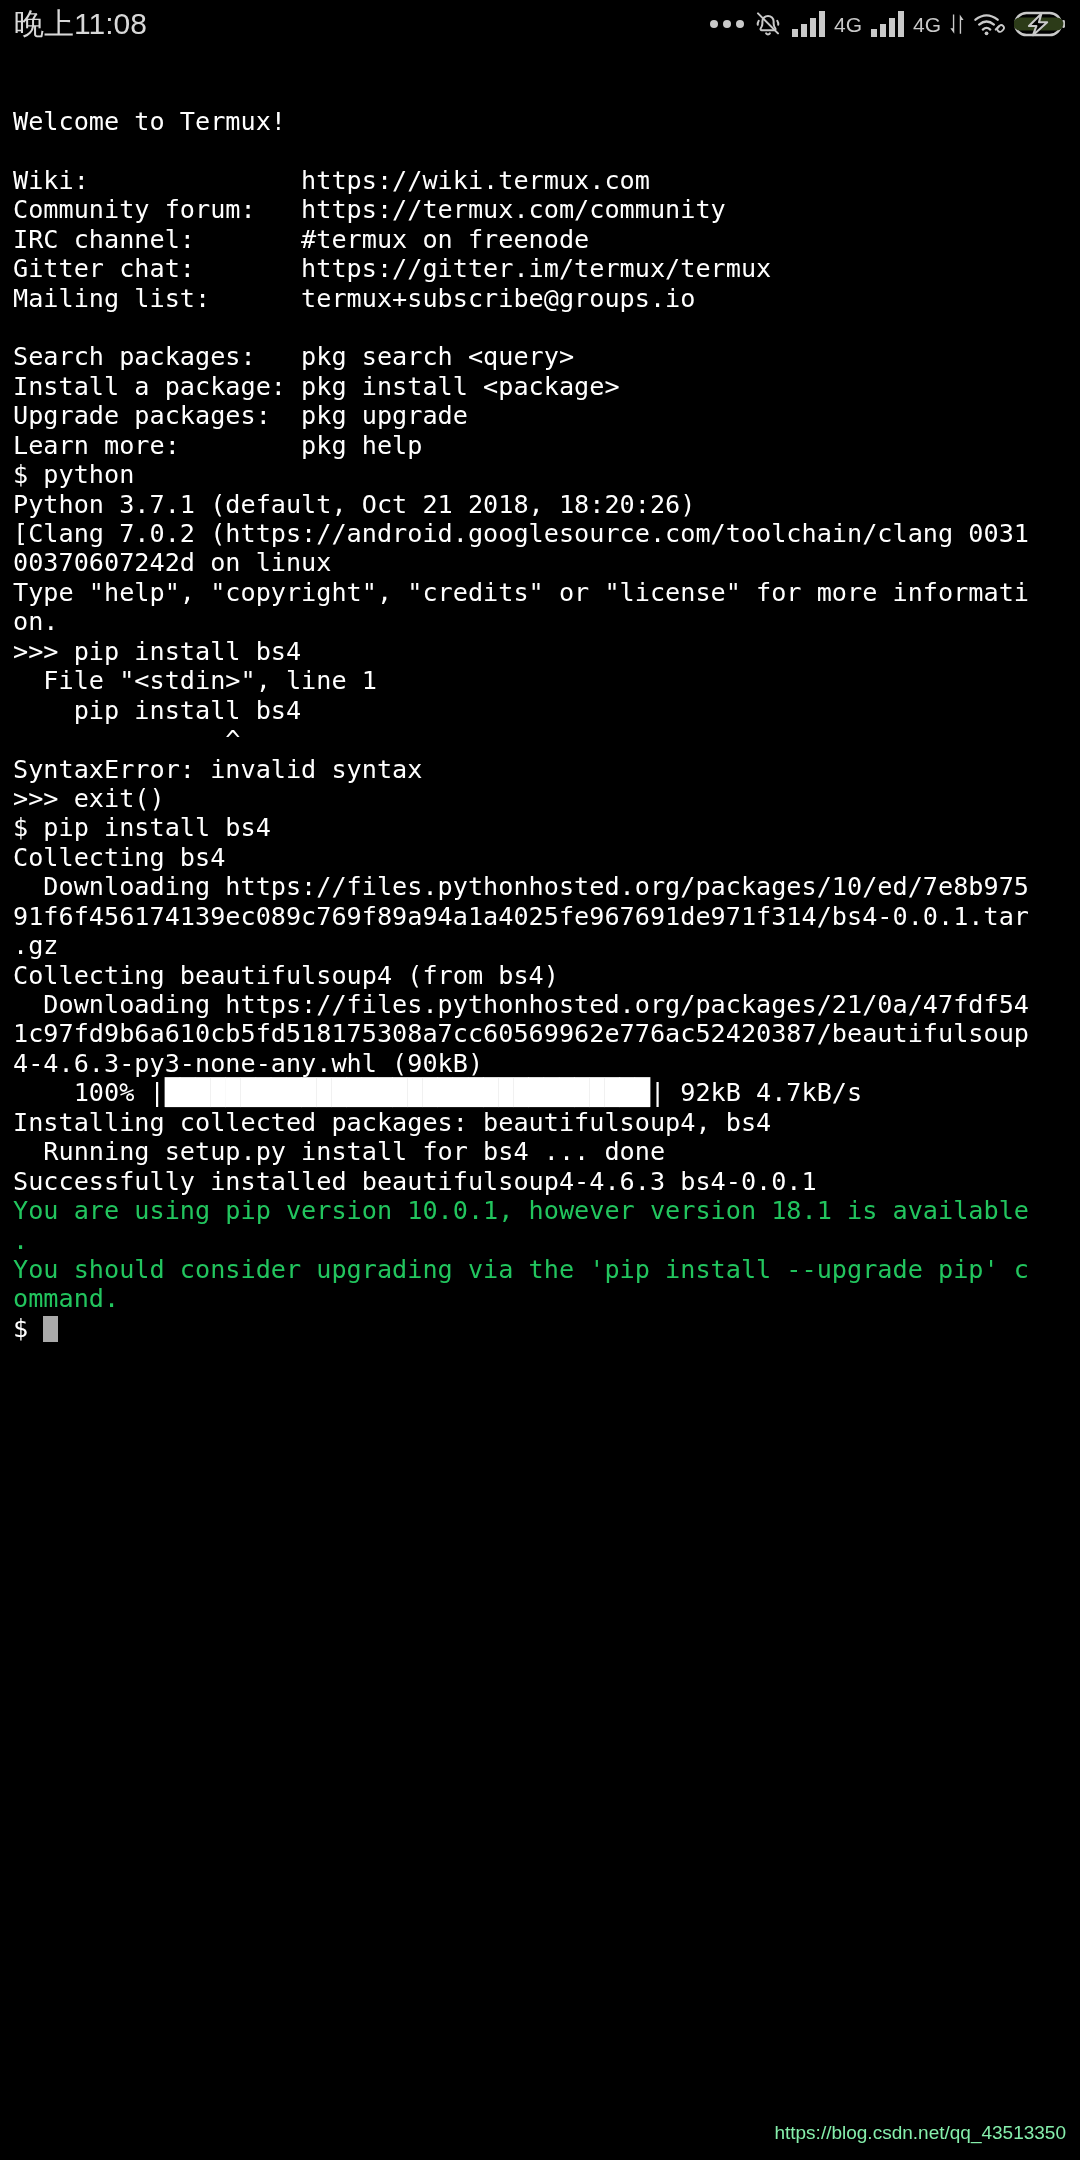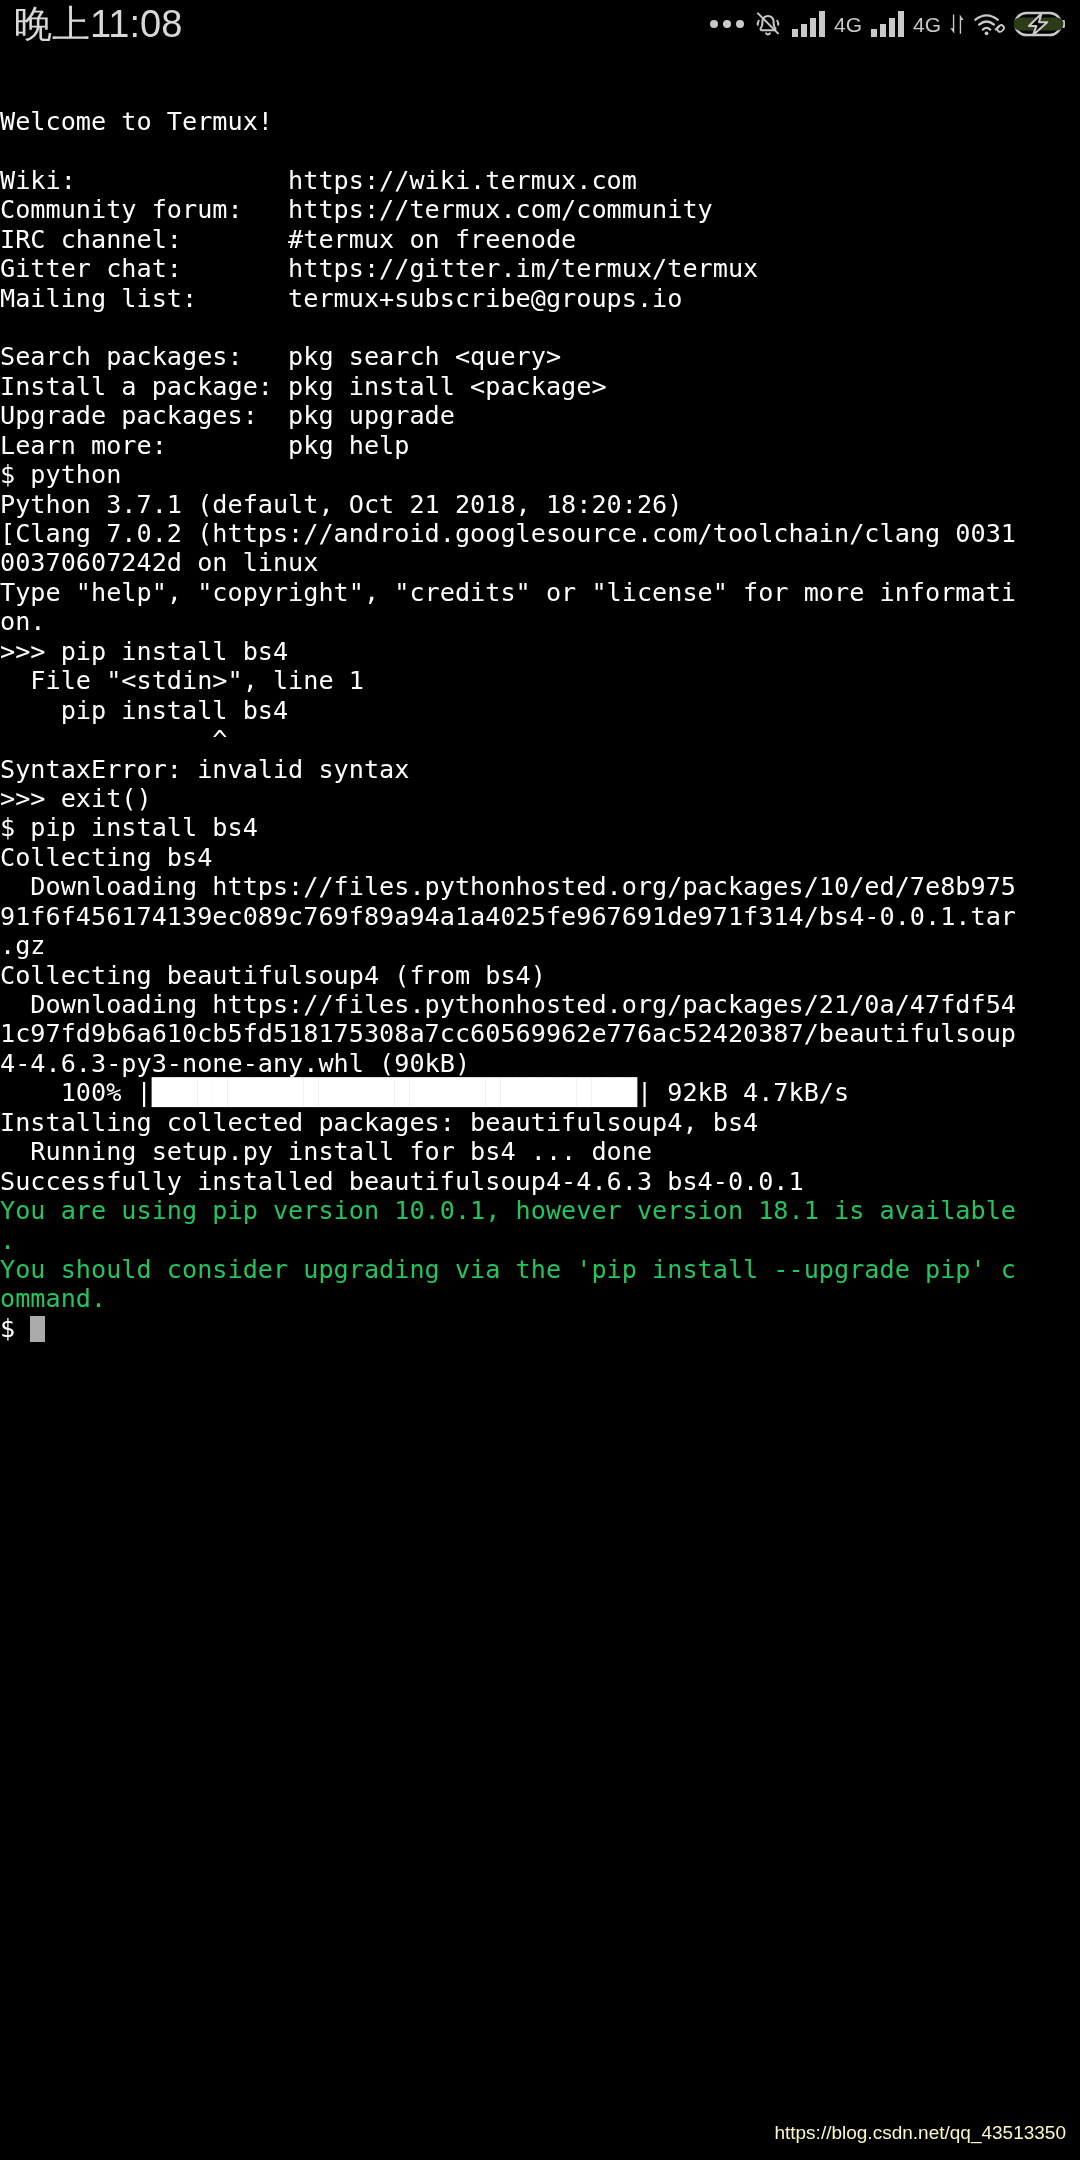--- a/index.html
+++ b/index.html
@@ -25,21 +25,21 @@
     background: #000000;
     display: flex;
     align-items: center;
     justify-content: space-between;
     padding: 0 14px;
     box-sizing: border-box;
   }
   #status-clock {
     color: #d8d8d8;
     font-family: "Liberation Sans", "DejaVu Sans", sans-serif;
-    font-size: 38px;
+    font-size: 30px;
     letter-spacing: 0px;
     white-space: nowrap;
   }
   #status-icons {
     display: flex;
     align-items: center;
     gap: 9px;
   }
   .sicon {
     display: inline-flex;
@@ -85,37 +85,38 @@
     white-space: pre;
     overflow: hidden;
     padding: 0;
     box-sizing: border-box;
   }
   #terminal .tline {
     white-space: pre;
     height: 29.45px;
     min-height: 29.45px;
     display: block;
+    margin-left: 13px;
   }
   .c-white  { color: #ffffff; }
   .c-yellow { color: #22c55e; }
   .cursor {
     display: inline-block;
     width: 15.1px;
     height: 26px;
     background: #aaaaaa;
     vertical-align: -5px;
   }
 
   
   #watermark {
     position: absolute;
     right: 14px;
     bottom: 16px;
-    color: #fef9c3;
+    color: #86efac;
     font-family: "Liberation Sans", "DejaVu Sans", sans-serif;
     font-size: 19px;
     white-space: nowrap;
   }
 </style>
 </head>
 <body>
 
 <div id="status-bar">
   <div id="status-clock">晚上11:08</div>

